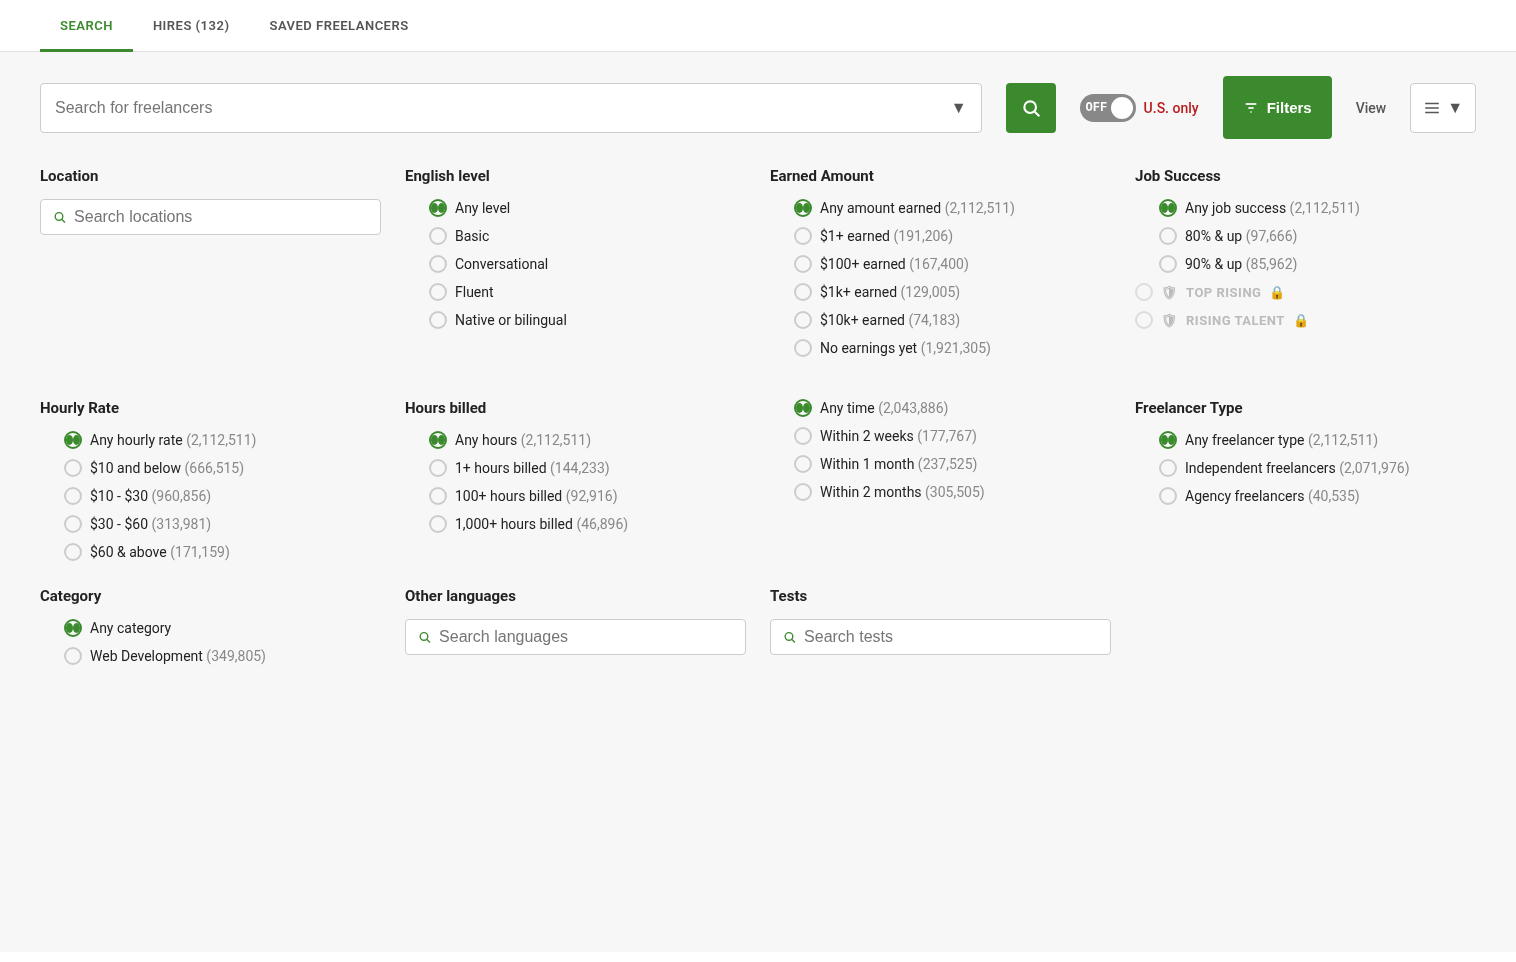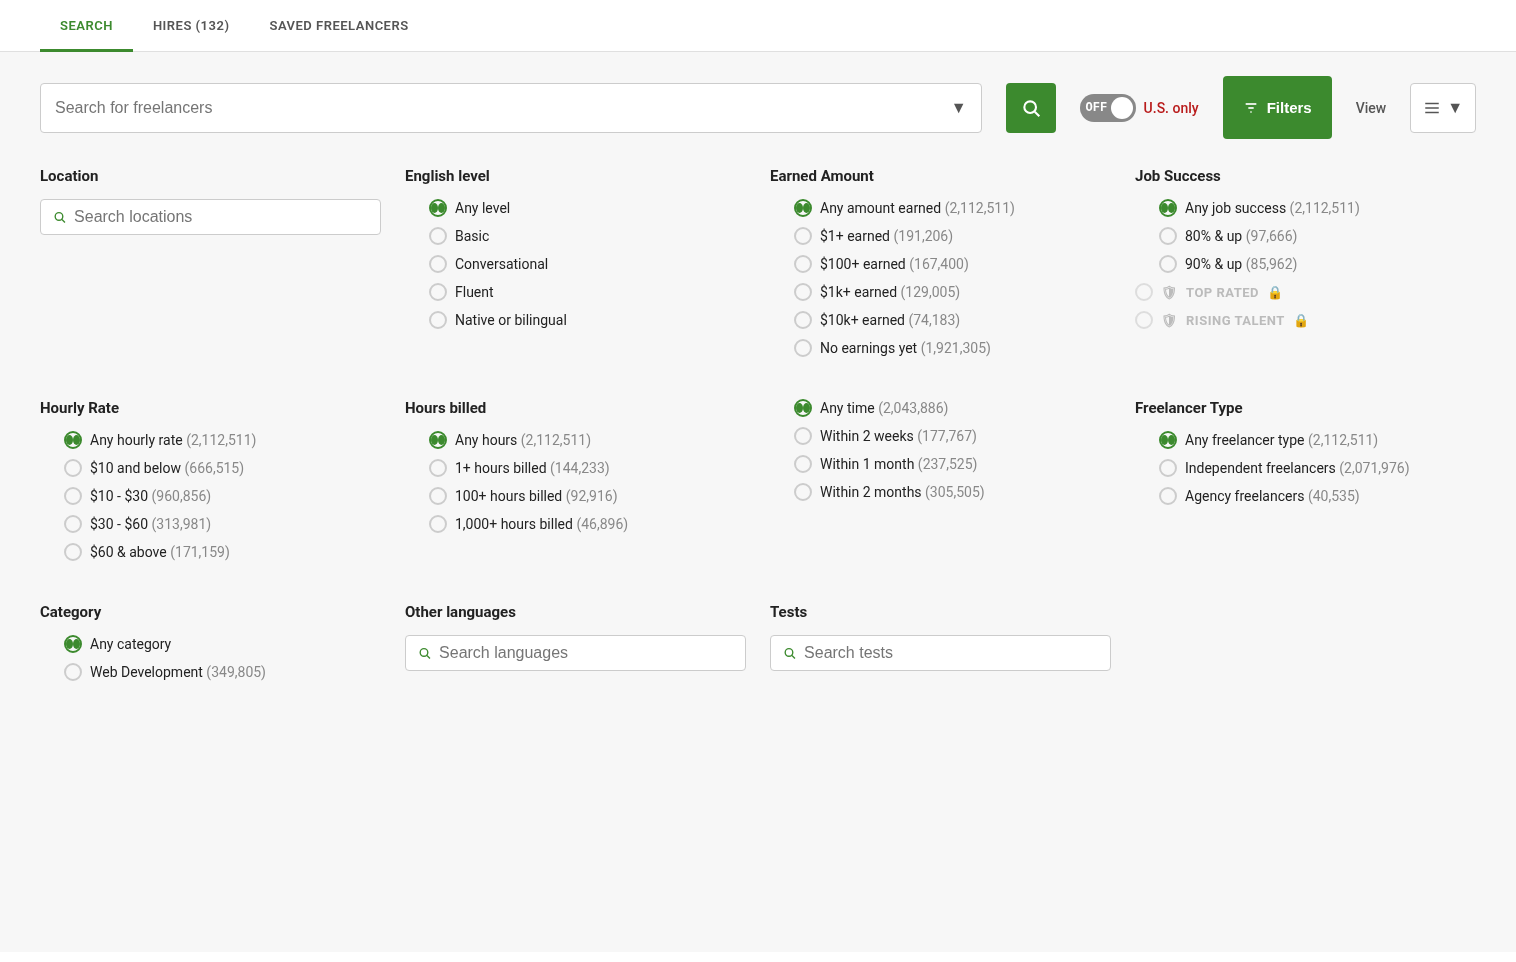--- a/index.html
+++ b/index.html
@@ -174,21 +174,21 @@
         <div class="radio-circle"></div>
         <span><span>80% &amp; up</span> <span class="count">(97,666)</span></span>
       </div>
       <div class="radio-option">
         <div class="radio-circle"></div>
         <span><span>90% &amp; up</span> <span class="count">(85,962)</span></span>
       </div>
       <div class="locked-option">
         <div class="radio-circle"></div>
         <span style="color:#bbb;">🛡</span>
-        <span>TOP RATED</span>
+        <span>TOP RISING</span>
         <span>🔒</span>
       </div>
       <div class="locked-option">
         <div class="radio-circle"></div>
         <span style="color:#bbb;">🛡</span>
         <span>RISING TALENT</span>
         <span>🔒</span>
       </div>
     </div>
 
@@ -282,21 +282,21 @@
         <span><span>Independent freelancers</span> <span class="count">(2,071,976)</span></span>
       </div>
       <div class="radio-option">
         <div class="radio-circle"></div>
         <span><span>Agency freelancers</span> <span class="count">(40,535)</span></span>
       </div>
     </div>
 
   </div>
 
-  <div style="display: grid; grid-template-columns: repeat(4, 1fr); gap: 37px 24px; margin-top: 32px;">
+  <div style="display: grid; grid-template-columns: repeat(4, 1fr); gap: 37px 24px; margin-top: 16px;">
 
     <div class="filter-section">
       <div class="filter-title">Category</div>
       <div class="radio-option">
         <div class="radio-circle checked" style="border-color: rgb(60, 138, 46);">
             <span></span>
             <div style="width: 10px; height: 10px; border-radius: 50%; background: rgb(60, 138, 46);"></div>
           </div>
         <span>Any category</span>
       </div>

